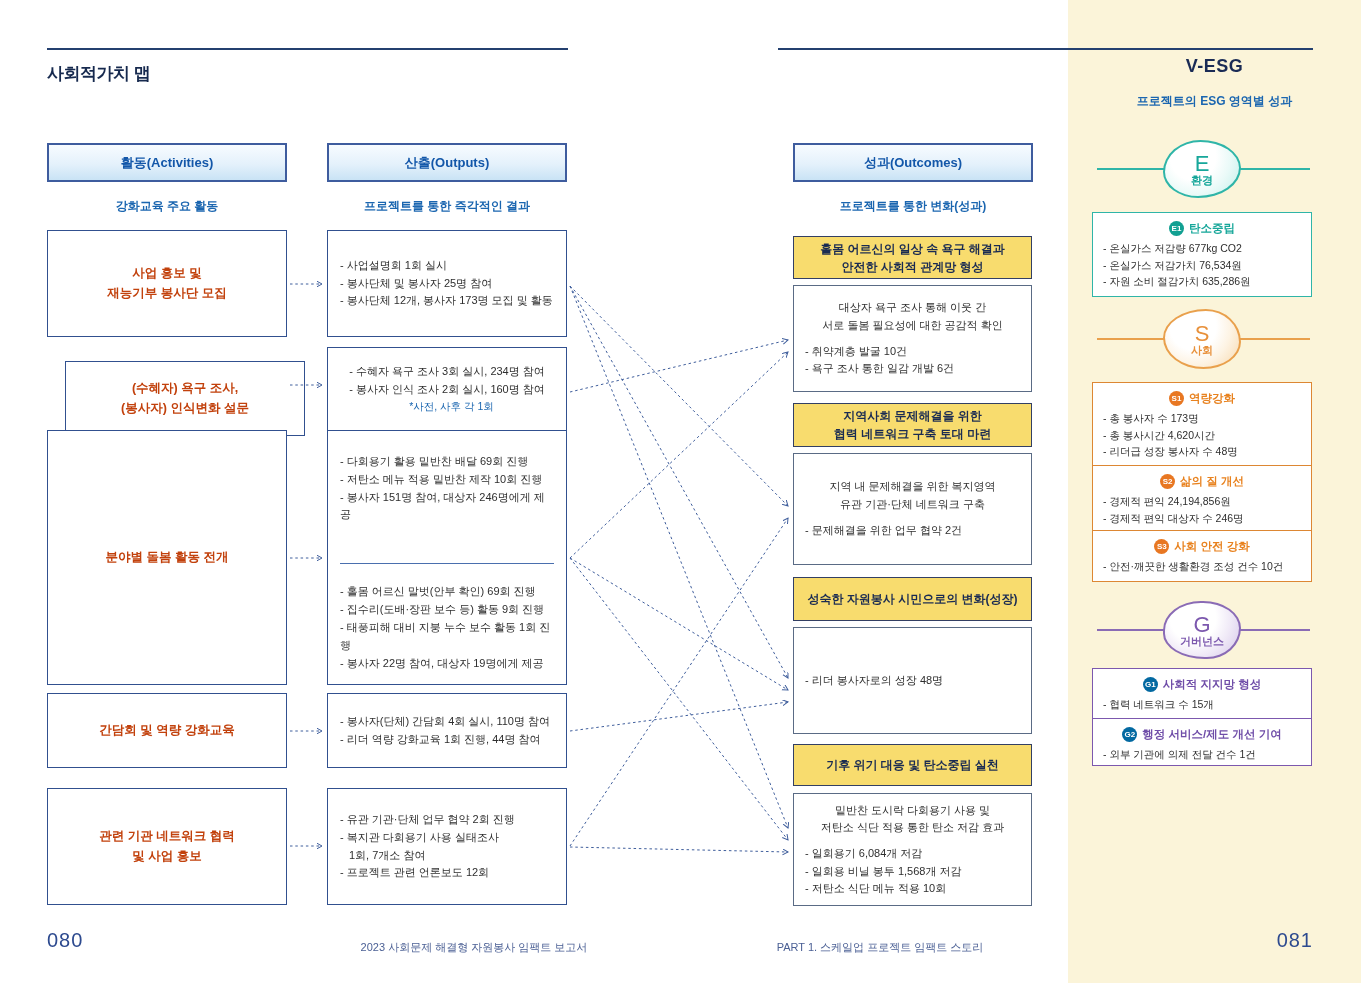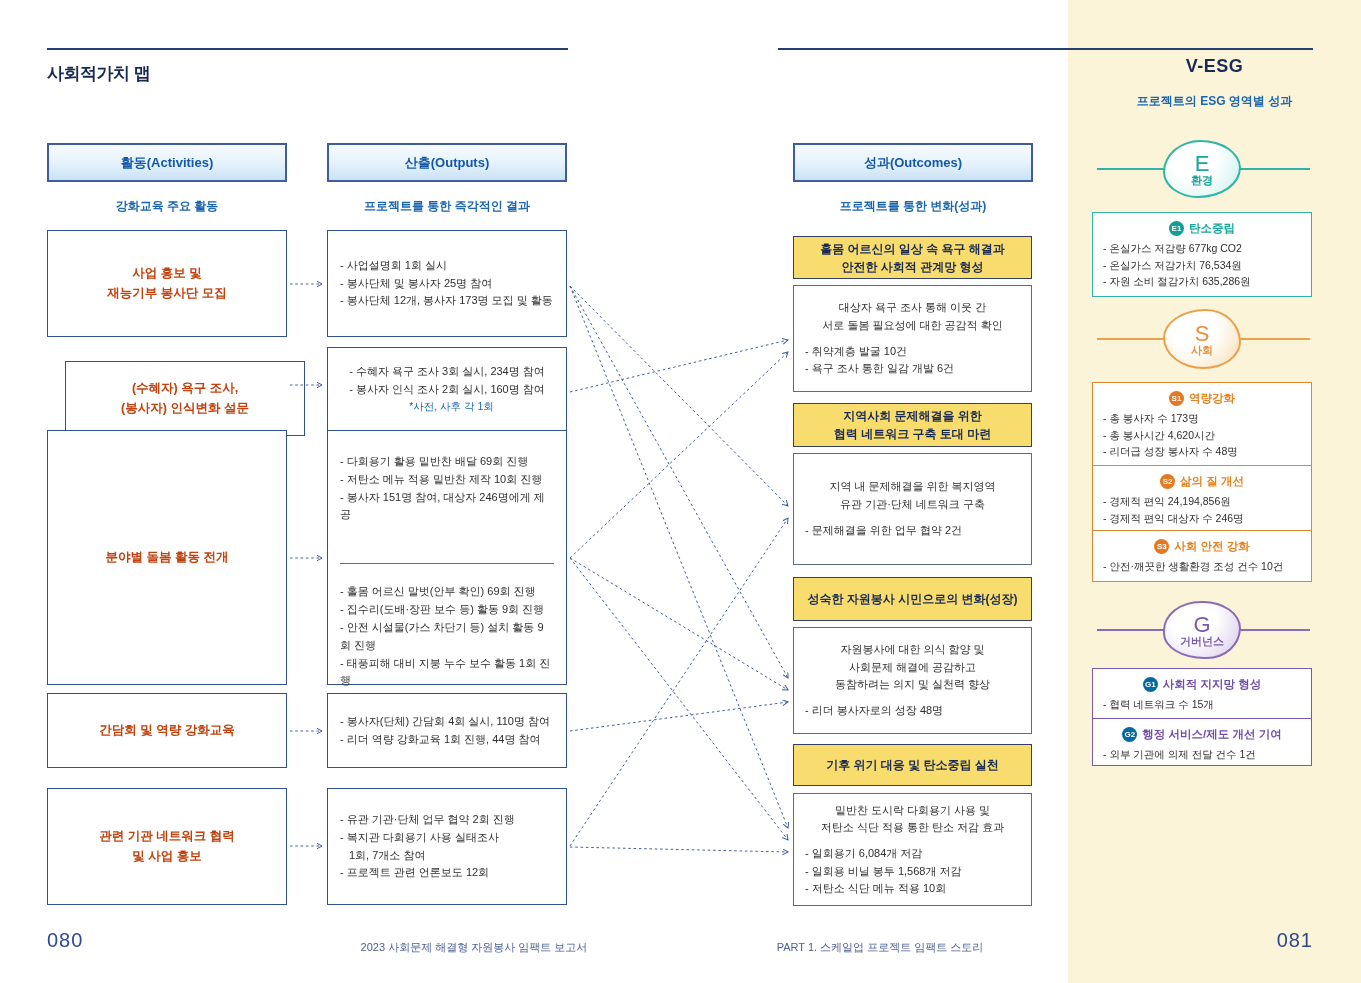--- a/index.html
+++ b/index.html
@@ -158,21 +158,20 @@
   <div class="abs outbox" style="left:327px;top:430px;height:255px;justify-content:flex-start;padding-top:22px;">
     <div>
       <div>- 다회용기 활용 밑반찬 배달 69회 진행</div>
       <div>- 저탄소 메뉴 적용 밑반찬 제작 10회 진행</div>
       <div>- 봉사자 151명 참여, 대상자 246명에게 제공</div>
     </div>
     <hr class="out-divider" style="margin-top:39px;">
     <div style="margin-top:19px;">
       <div>- 홀몸 어르신 말벗(안부 확인) 69회 진행</div>
       <div>- 집수리(도배·장판 보수 등) 활동 9회 진행</div>
-      <div>- 안전 시설물(가스 차단기 등) 설치 활동 9회 진행</div>
       <div>- 태풍피해 대비 지붕 누수 보수 활동 1회 진행</div>
       <div>- 봉사자 22명 참여, 대상자 19명에게 제공</div>
     </div>
   </div>
   <div class="abs outbox" style="left:327px;top:693px;height:75px;">
     <div>- 봉사자(단체) 간담회 4회 실시, 110명 참여</div>
     <div>- 리더 역량 강화교육 1회 진행, 44명 참여</div>
   </div>
   <div class="abs outbox" style="left:327px;top:788px;height:117px;">
     <div>- 유관 기관·단체 업무 협약 2회 진행</div>
@@ -203,25 +202,20 @@
       <div>지역 내 문제해결을 위한 복지영역</div>
       <div>유관 기관·단체 네트워크 구축</div>
     </div>
     <div>- 문제해결을 위한 업무 협약 2건</div>
   </div>
 
   <div class="abs ychead" style="left:793px;top:577px;height:44px;">
     <div>성숙한 자원봉사 시민으로의 변화(성장)</div>
   </div>
   <div class="abs ocbody" style="left:793px;top:627px;height:107px;">
-    <div class="lead">
-      <div>자원봉사에 대한 의식 함양 및</div>
-      <div>사회문제 해결에 공감하고</div>
-      <div>동참하려는 의지 및 실천력 향상</div>
-    </div>
     <div>- 리더 봉사자로의 성장 48명</div>
   </div>
 
   <div class="abs ychead" style="left:793px;top:744px;height:42px;">
     <div>기후 위기 대응 및 탄소중립 실천</div>
   </div>
   <div class="abs ocbody" style="left:793px;top:793px;height:113px;">
     <div class="lead">
       <div>밑반찬 도시락 다회용기 사용 및</div>
       <div>저탄소 식단 적용 통한 탄소 저감 효과</div>

